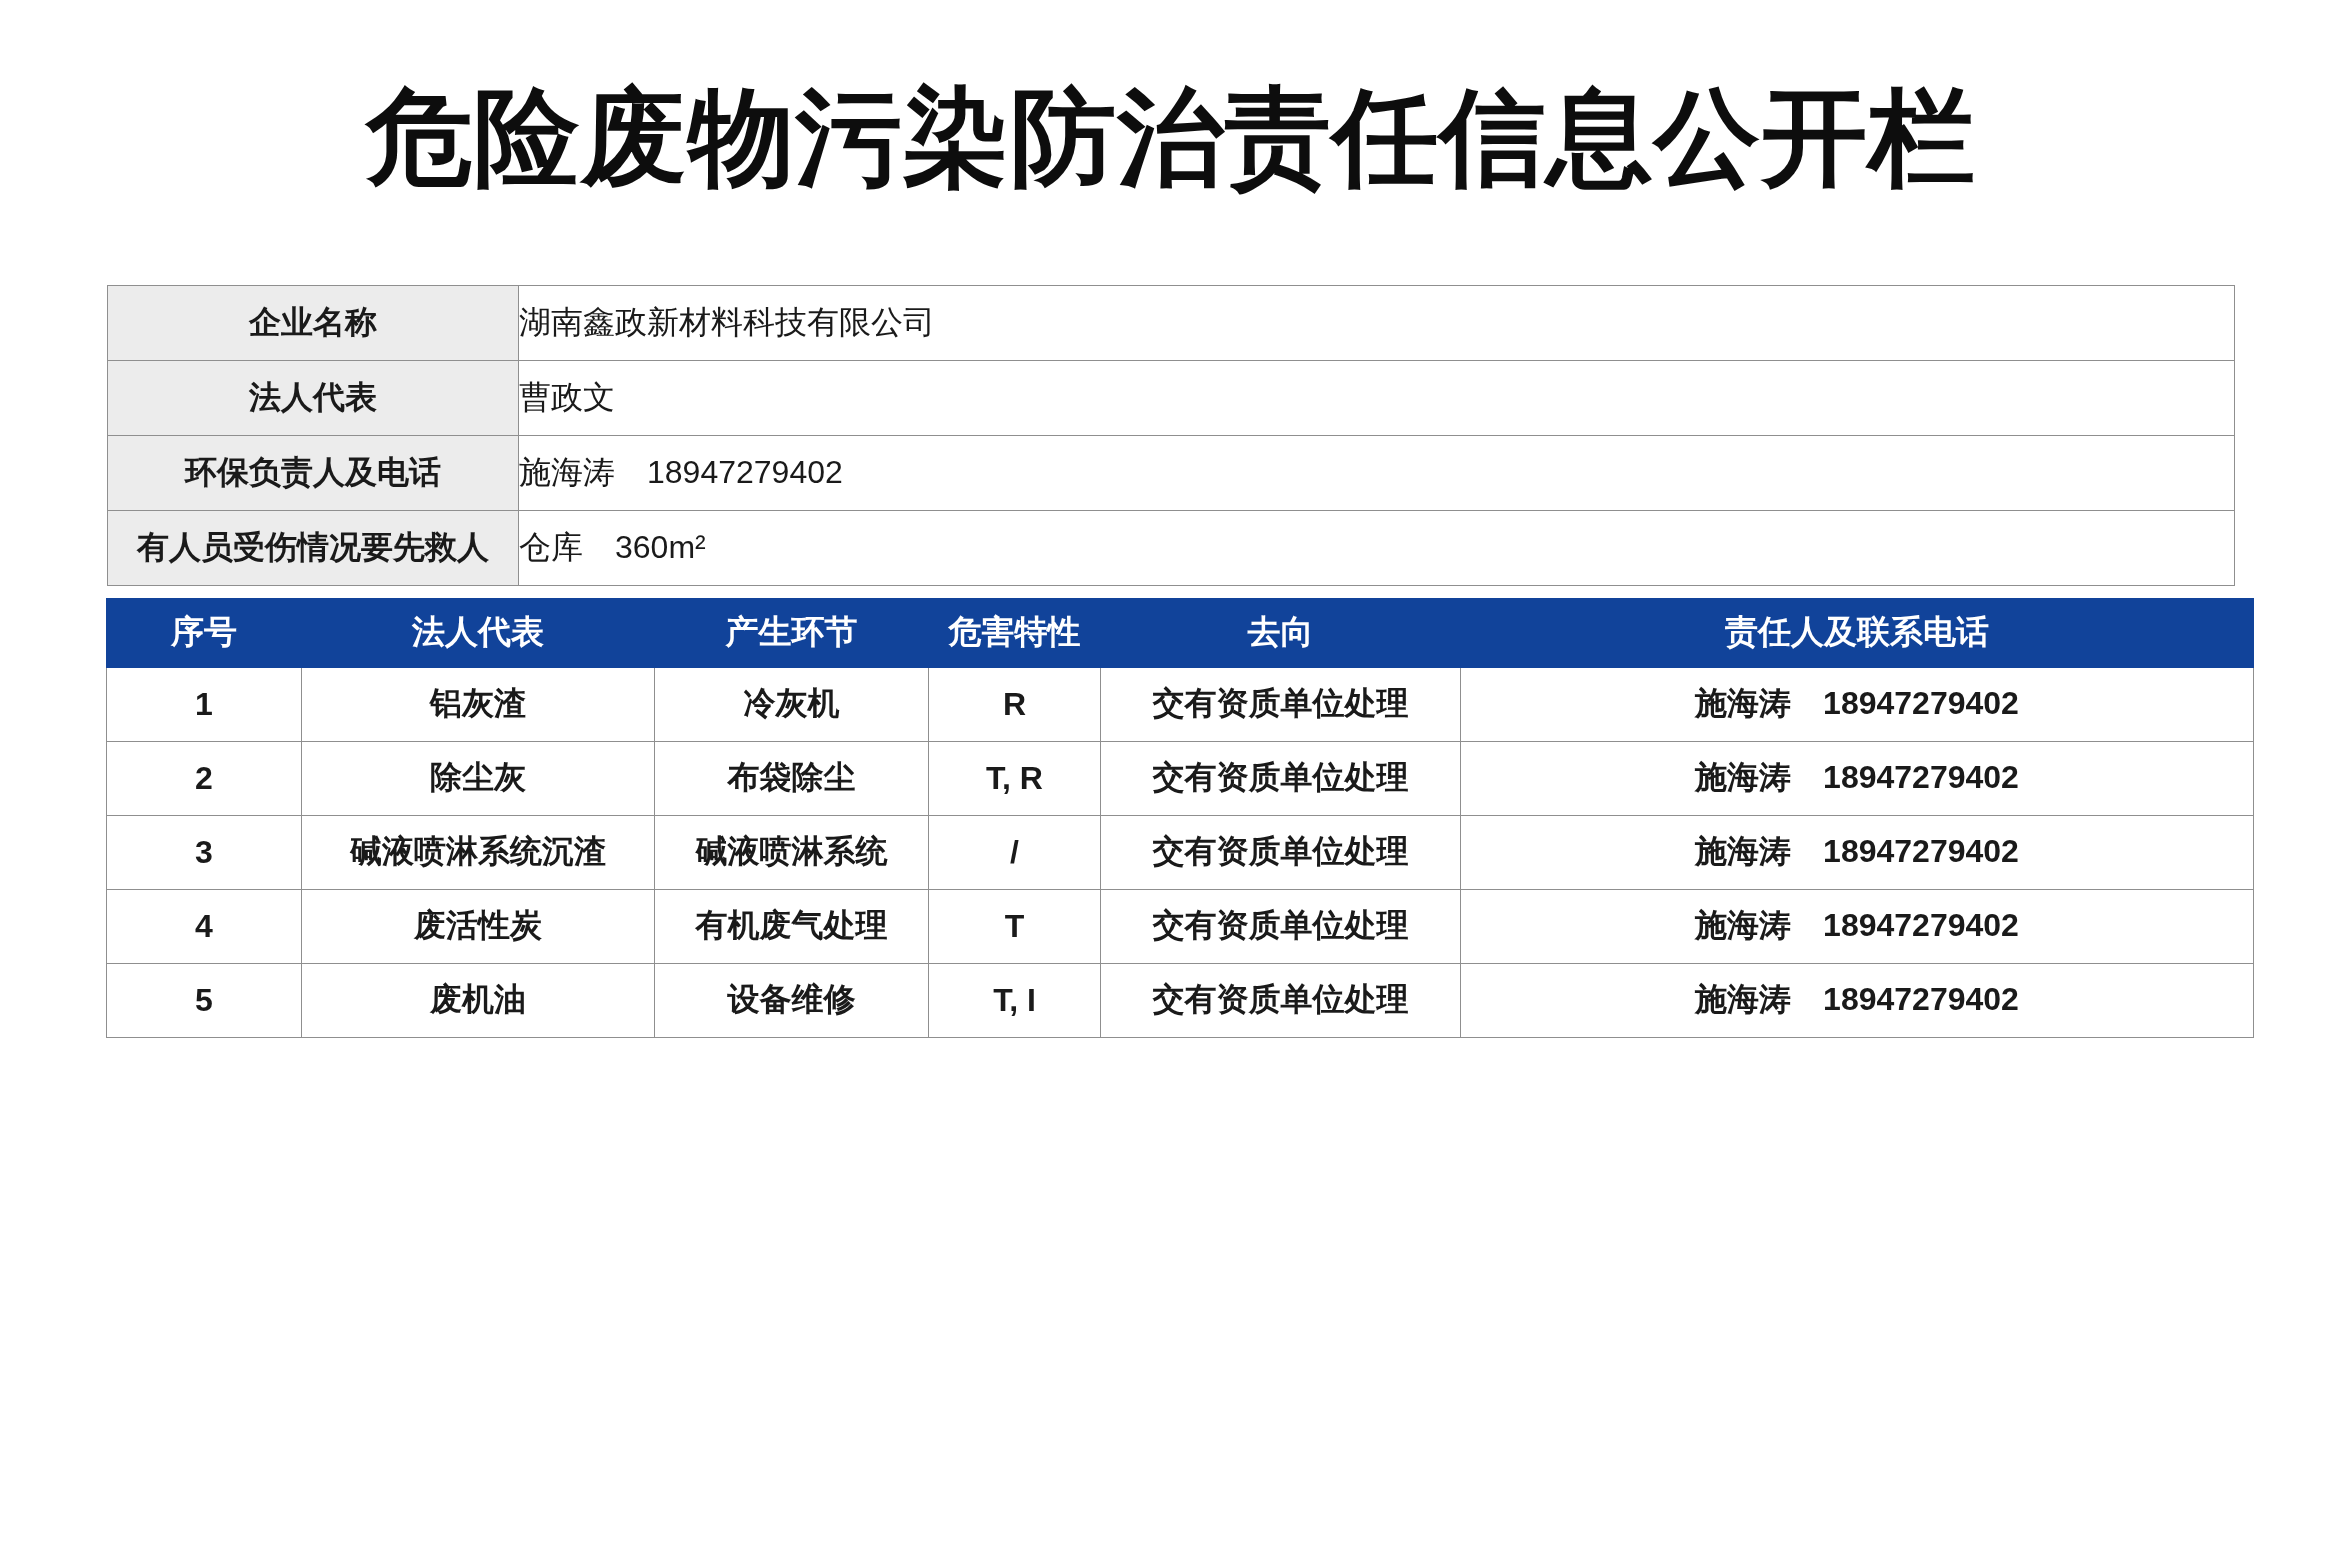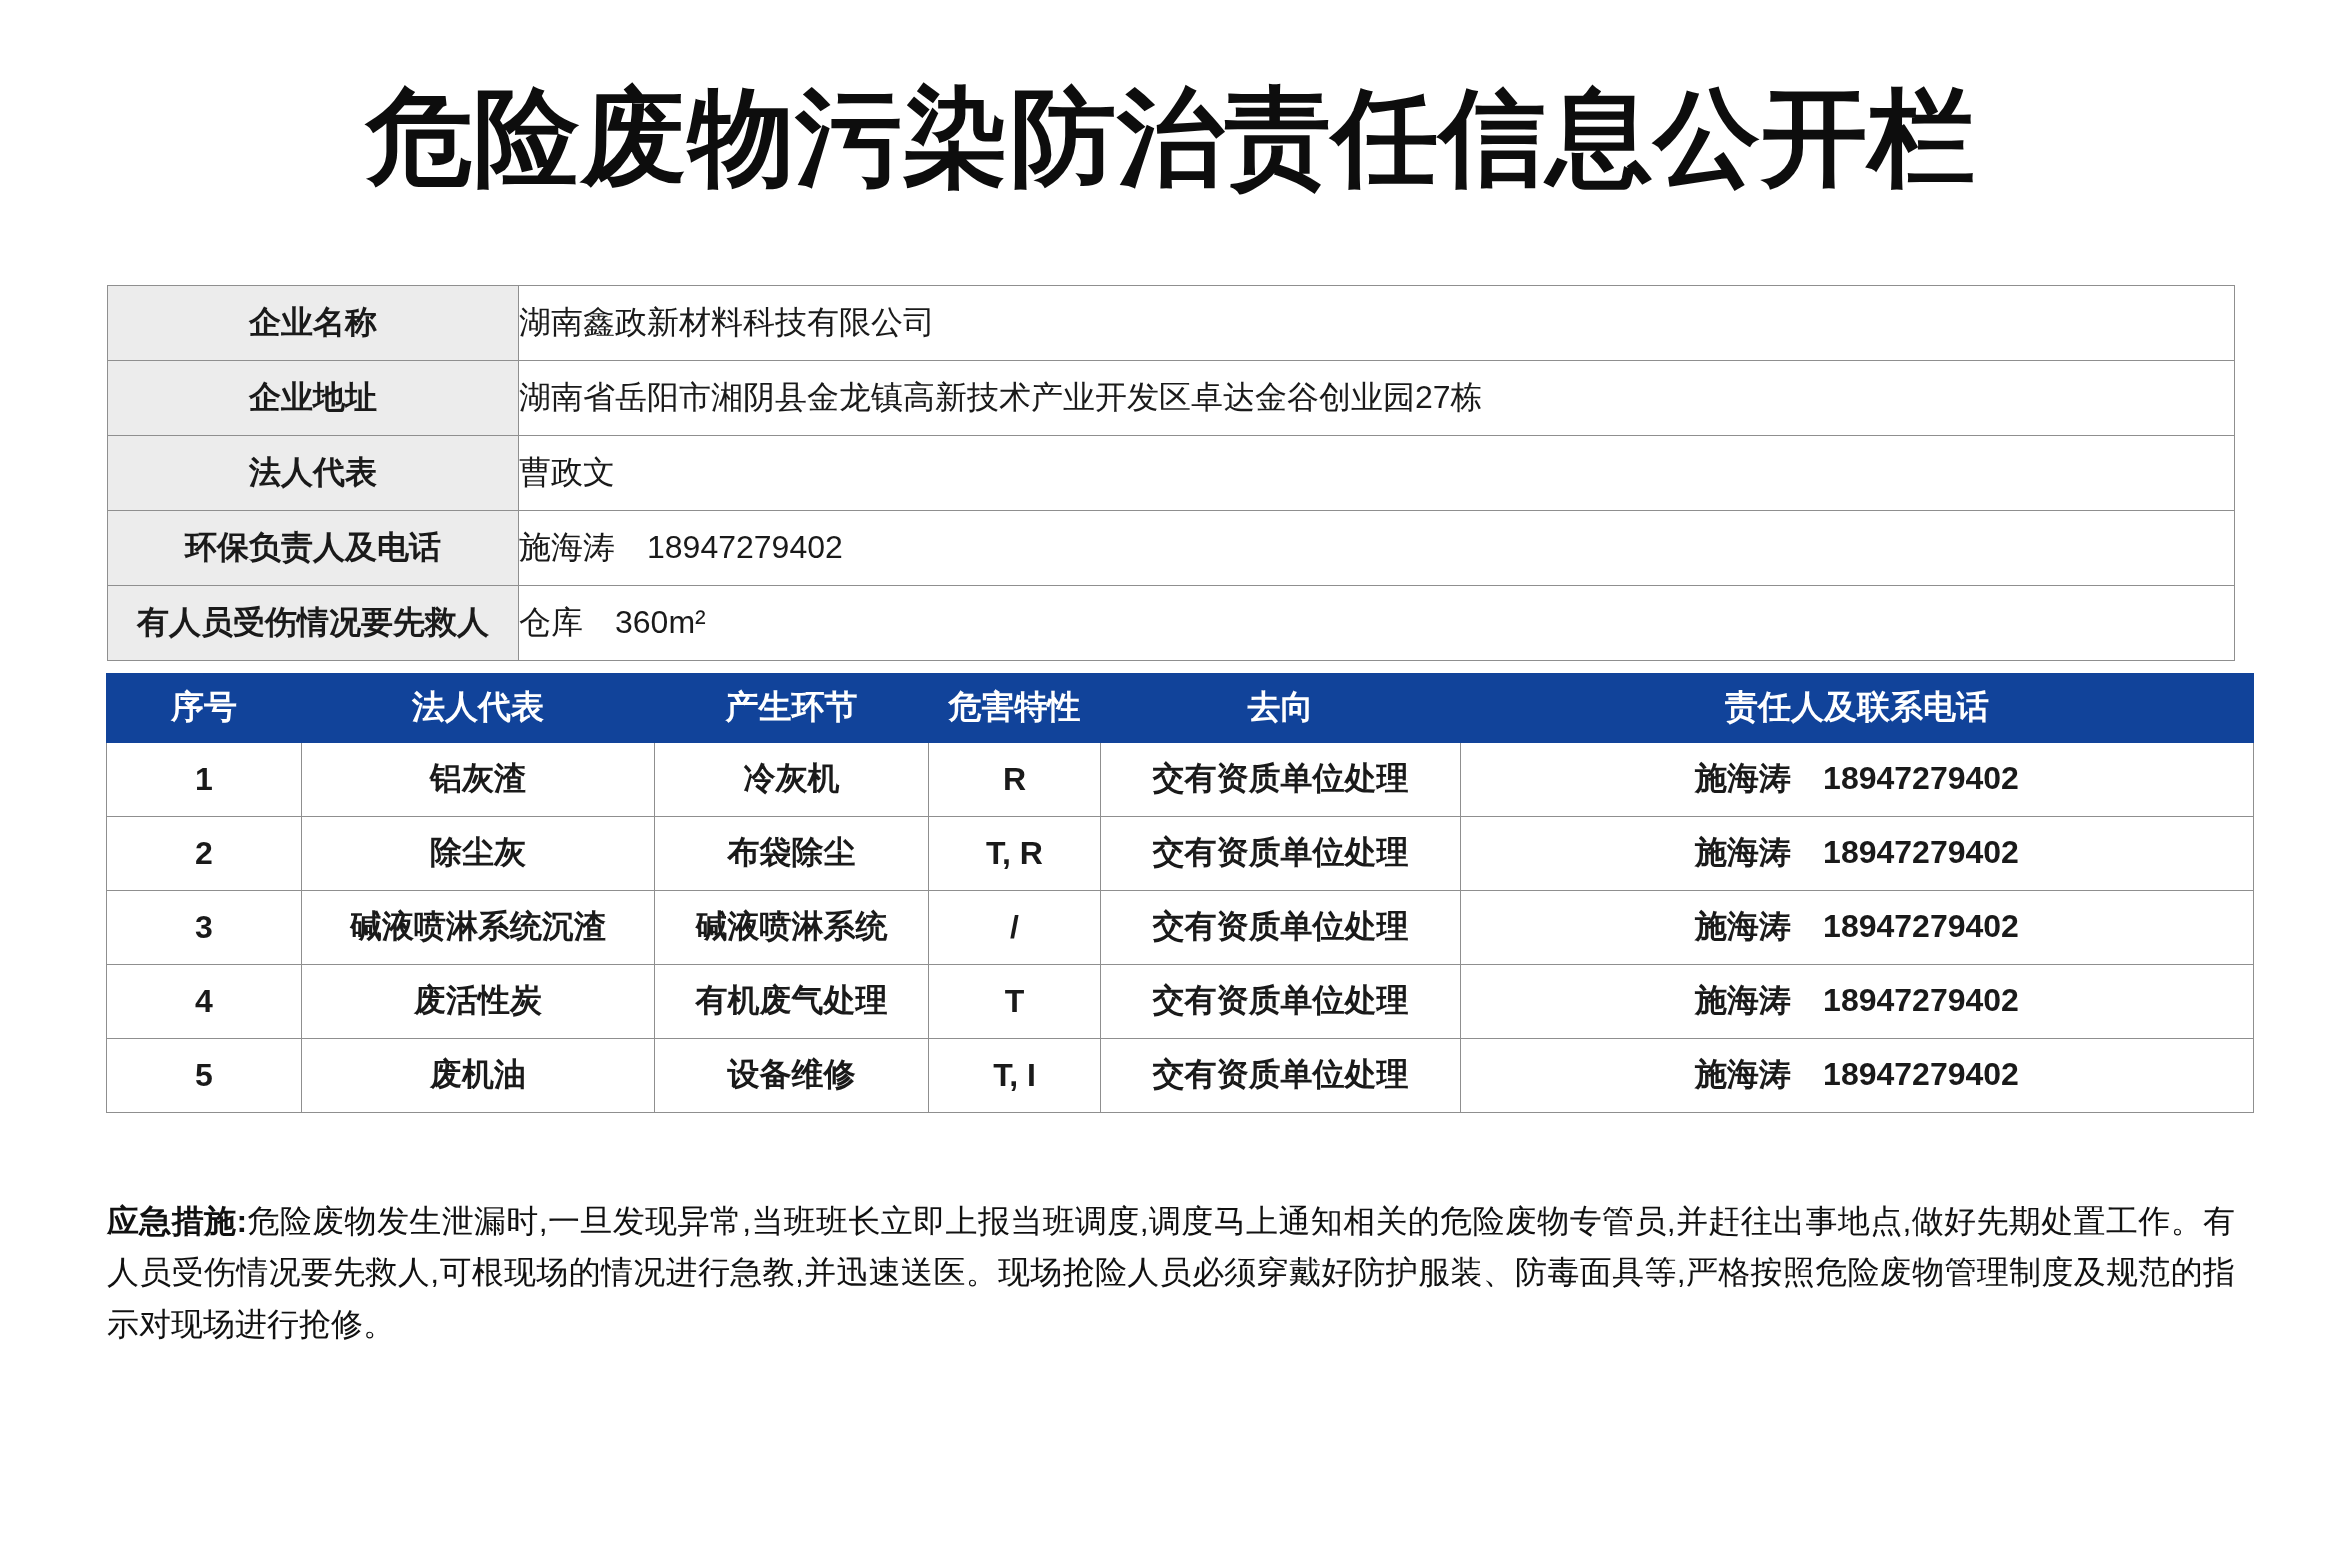--- a/index.html
+++ b/index.html
@@ -113,24 +113,20 @@
 
   <h1 class="title">危险废物污染防治责任信息公开栏</h1>
 
   <table class="info-table">
     <tbody>
       <tr>
         <td class="info-label">企业名称</td>
         <td class="info-value">湖南鑫政新材料科技有限公司</td>
       </tr>
       <tr>
-        <td class="info-label">企业地址</td>
-        <td class="info-value">湖南省岳阳市湘阴县金龙镇高新技术产业开发区卓达金谷创业园27栋</td>
-      </tr>
-      <tr>
         <td class="info-label">法人代表</td>
         <td class="info-value">曹政文</td>
       </tr>
       <tr>
         <td class="info-label">环保负责人及电话</td>
         <td class="info-value">施海涛　18947279402</td>
       </tr>
       <tr>
         <td class="info-label">有人员受伤情况要先救人</td>
         <td class="info-value">仓库　360m²</td>
@@ -186,18 +182,15 @@
         <td>5</td>
         <td>废机油</td>
         <td>设备维修</td>
         <td>T, I</td>
         <td>交有资质单位处理</td>
         <td>施海涛　18947279402</td>
       </tr>
     </tbody>
   </table>
 
-  <div class="notes">
-    <b>应急措施:</b><span>危险废物发生泄漏时,一旦发现异常,当班班长立即上报当班调度,调度马上通知相关的危险废物专管员,并赶往出事地点,做好先期处置工作。有人员受伤情况要先救人,可根现场的情况进行急教,并迅速送医。现场抢险人员必须穿戴好防护服装、防毒面具等,严格按照危险废物管理制度及规范的指示对现场进行抢修。</span>
-  </div>
 
 </div>
 
 
 </body></html>

